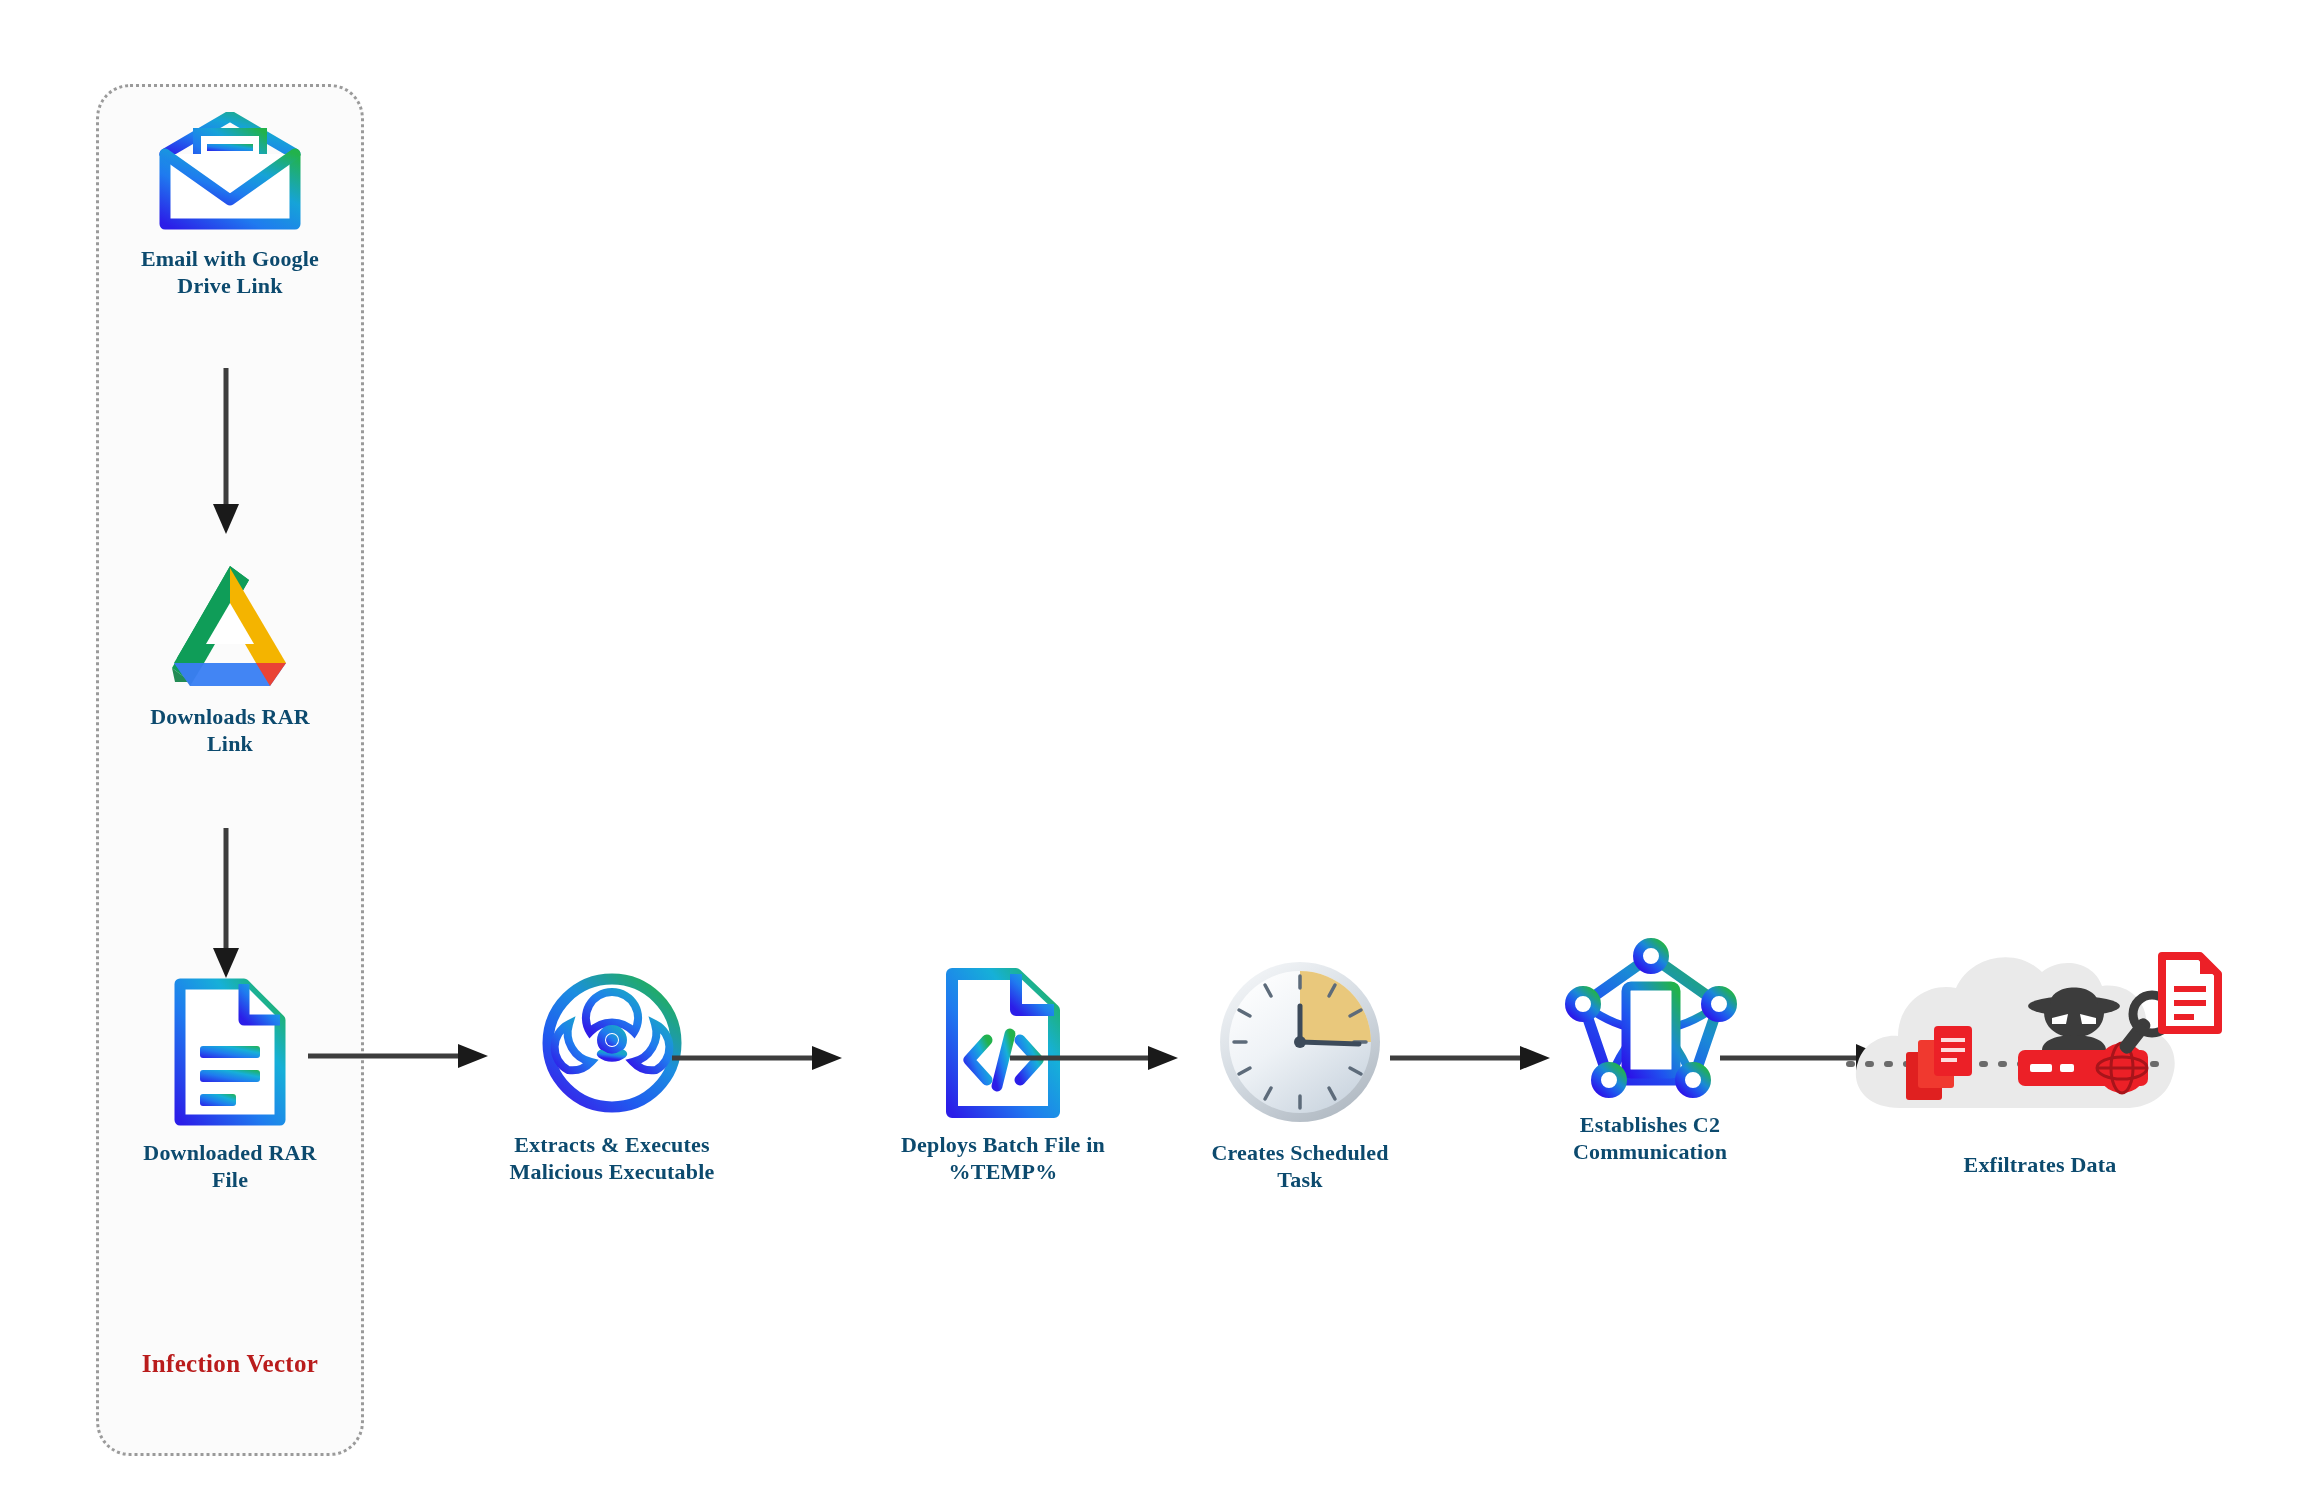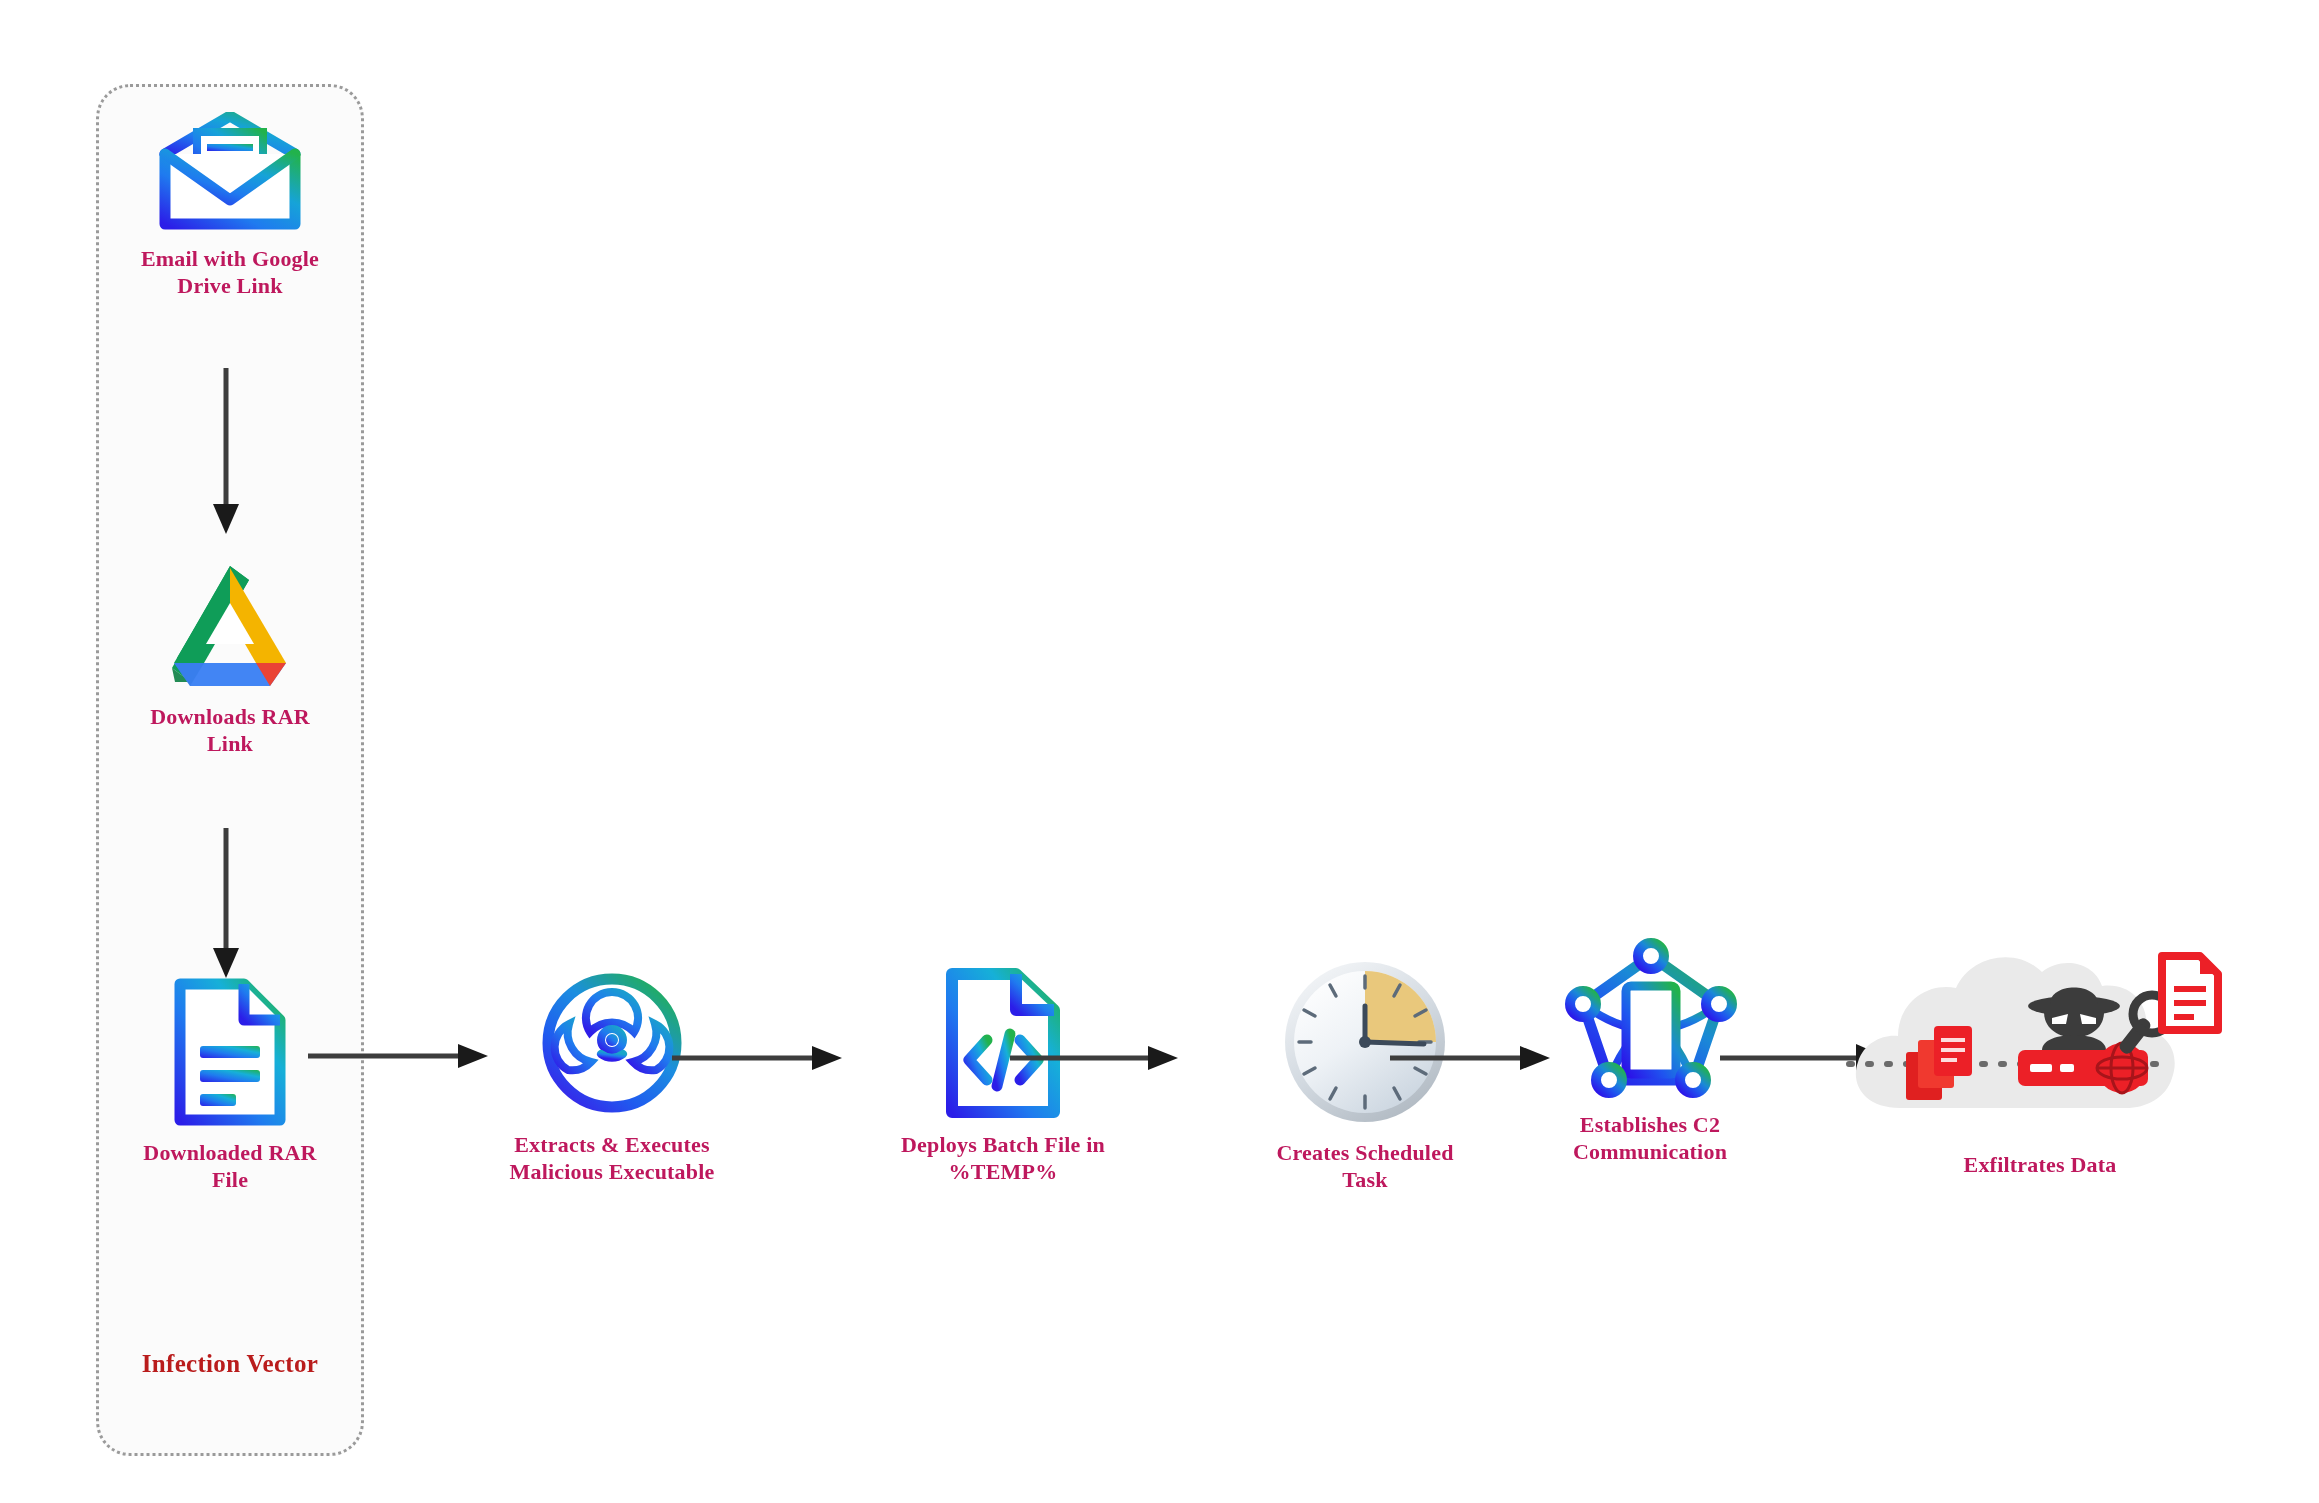--- a/index.html
+++ b/index.html
@@ -53,21 +53,21 @@
   .node .art {
     position: relative;
     display: block;
   }
   .node .caption {
     margin-top: 10px;
     text-align: center;
     font-size: 22px;
     line-height: 1.22;
     font-weight: bold;
-    color: #be185d;
+    color: #0c4a6e;
     white-space: pre-line;
     letter-spacing: .2px;
   }
 
   
   .arrow {
     position: absolute;
   }
   .arrow svg { display: block; }
 
@@ -239,21 +239,21 @@
 %TEMP%</div>
   </div>
 
   <div class="arrow" style="left:1010px; top:1034px;">
     <svg width="170" height="48" viewBox="0 0 170 48">
       <line x1="0" y1="24" x2="142" y2="24" stroke="#3d3d3d" stroke-width="5"></line>
       <path d="M138 12 L168 24 L138 36 Z" fill="#1a1a1a"></path>
     </svg>
   </div>
 
-  <div class="node" style="left:1240px; top:958px; width:250px;">
+  <div class="node" style="left:1175px; top:958px; width:250px;">
     <div class="art soft">
       <svg width="168" height="168" viewBox="0 0 168 168">
         <defs>
           <linearGradient id="gClockFace" x1="0.15" y1="0" x2="0.85" y2="1">
             <stop offset="0%" stop-color="#ffffff"></stop>
             <stop offset="45%" stop-color="#eef2f6"></stop>
             <stop offset="100%" stop-color="#c7d2dd"></stop>
           </linearGradient>
           <linearGradient id="gClockBezel" x1="0.2" y1="0" x2="0.8" y2="1">
             <stop offset="0%" stop-color="#f4f6f8"></stop>

